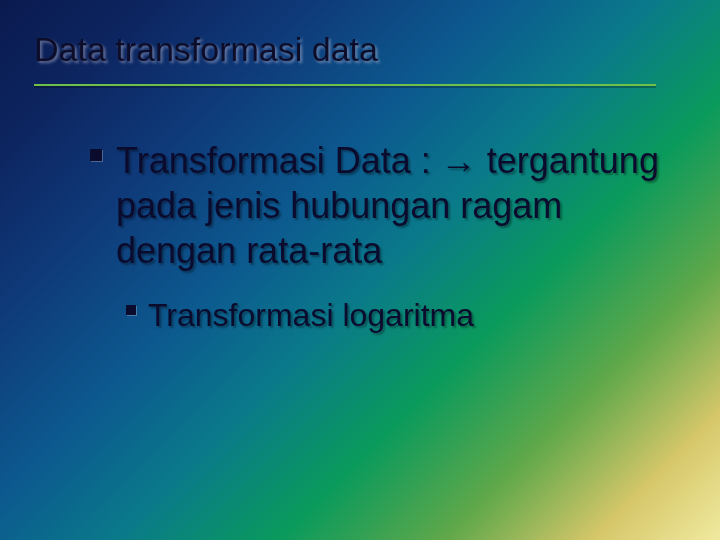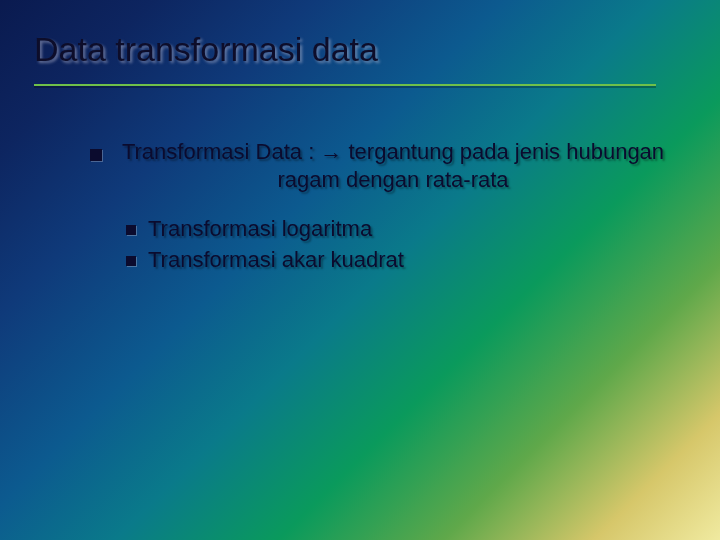--- a/index.html
+++ b/index.html
@@ -52,46 +52,45 @@
   .square {
     width: 12px;
     height: 12px;
     background: #0b0b2e;
     flex: 0 0 12px;
     margin-top: 11px;
     margin-right: 14px;
     box-shadow: 1px 1px 0 rgba(255,255,255,0.25);
   }
   .bullet-text {
-    font-size: 22px;
+    font-size: 36px;
     line-height: 1.25;
     color: #0b0b2e;
     text-shadow: 2px 2px 2px rgba(0,0,0,0.35);
-    text-align: center;
   }
   .sublist {
     margin-top: 22px;
     margin-left: 36px;
   }
   .bullet-sub {
     display: flex;
     align-items: flex-start;
     margin-bottom: 2px;
   }
   .square-sm {
     width: 10px;
     height: 10px;
     background: #0b0b2e;
     flex: 0 0 10px;
     margin-top: 10px;
     margin-right: 12px;
     box-shadow: 1px 1px 0 rgba(255,255,255,0.25);
   }
   .sub-text {
-    font-size: 22px;
+    font-size: 32px;
     line-height: 1.3;
     color: #0b0b2e;
     text-shadow: 2px 2px 2px rgba(0,0,0,0.35);
   }
 </style>
 </head>
 <body>
 
 <div class="title">Data transformasi data</div>
 <div class="underline"></div>
@@ -102,19 +101,15 @@
     <div class="square"></div>
     <div class="bullet-text">Transformasi Data : → tergantung pada jenis hubungan ragam dengan rata-rata</div>
   </div>
 
 
   <div class="sublist">
     <div class="bullet-sub">
       <div class="square-sm"></div>
       <div class="sub-text">Transformasi logaritma</div>
     </div>
-    <div class="bullet-sub">
-      <div class="square-sm"></div>
-      <div class="sub-text">Transformasi akar kuadrat</div>
-    </div>
   </div>
 
 </div>
 
 </body></html>

